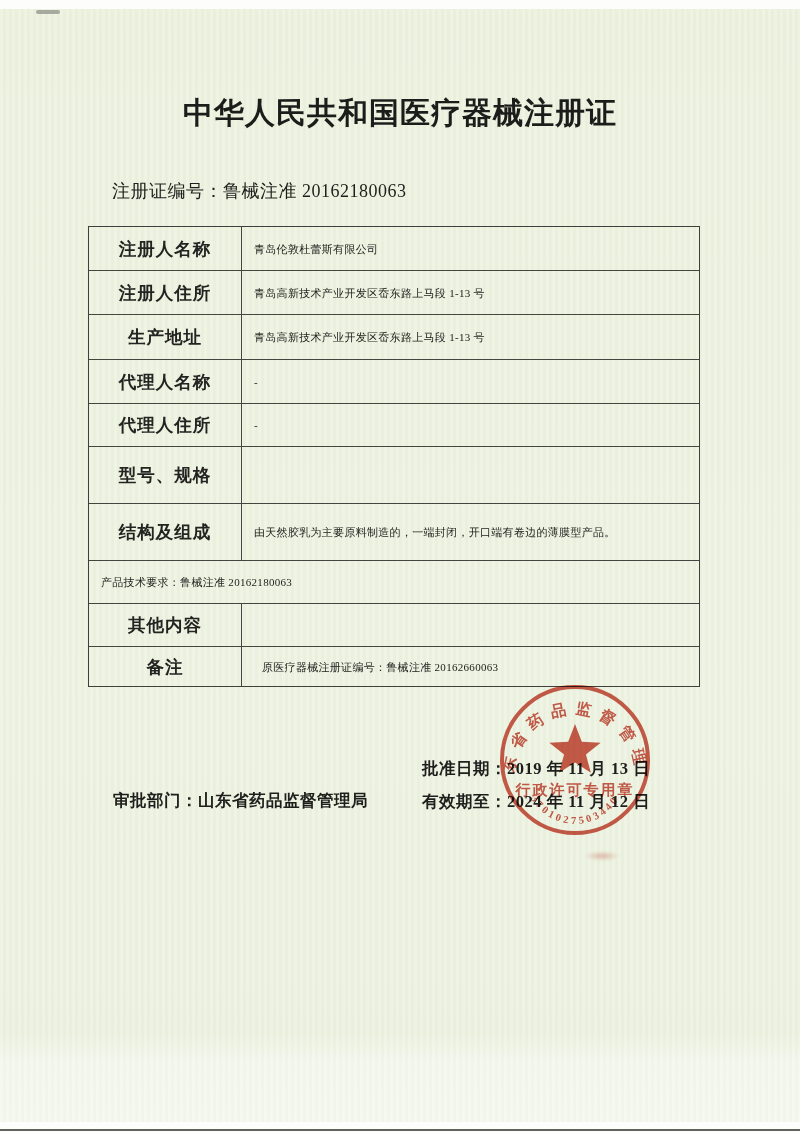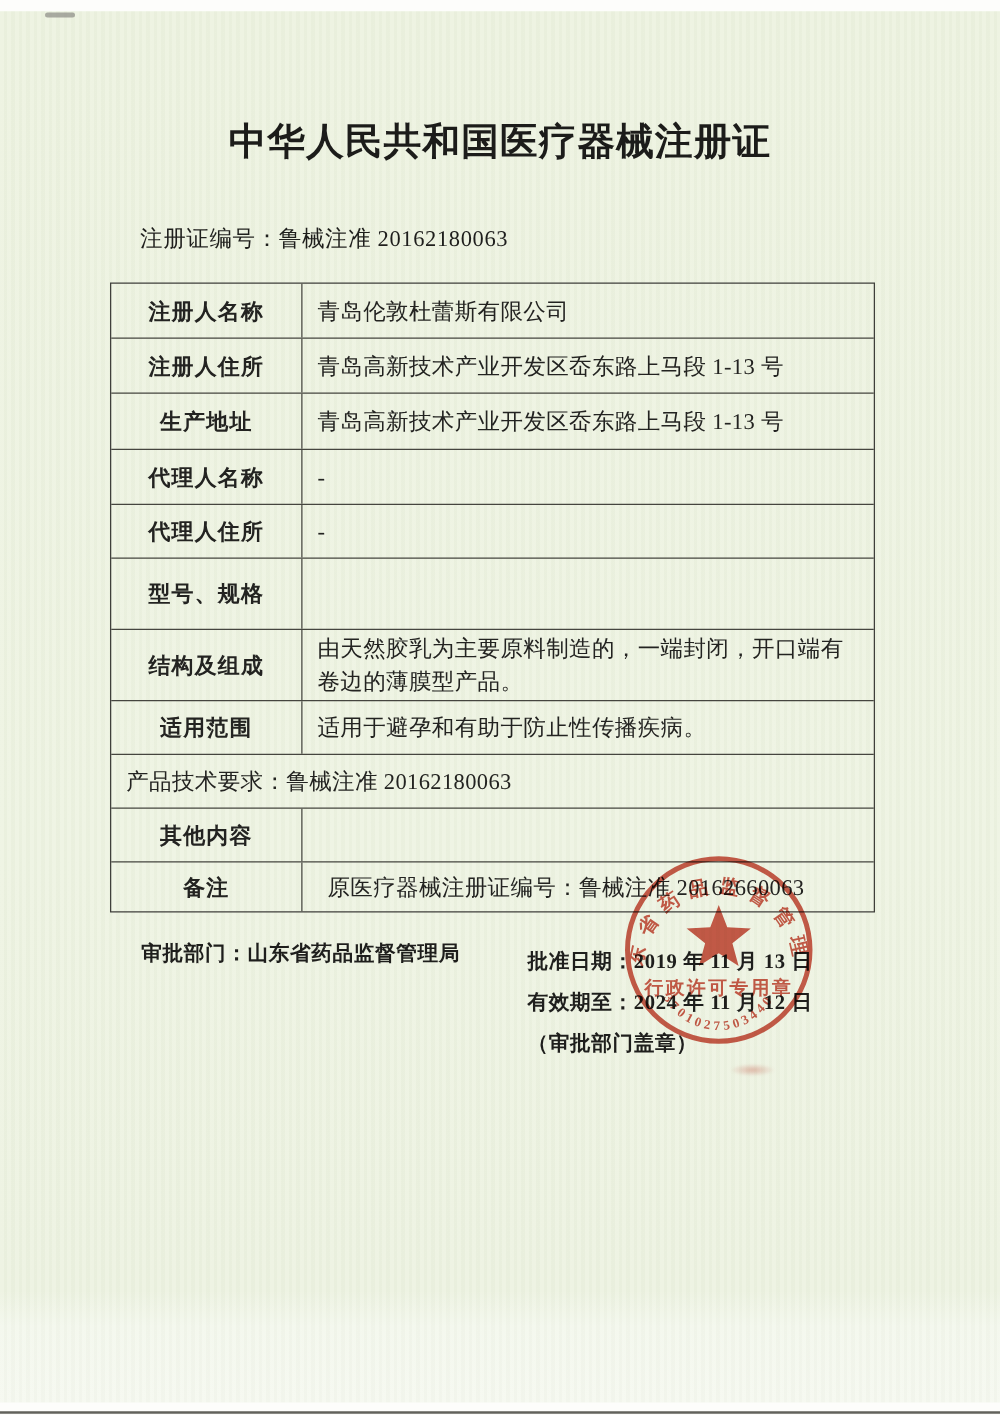--- a/index.html
+++ b/index.html
@@ -43,25 +43,25 @@
   .trow.h39{height:39px;justify-content:flex-end;}
   .tlabel{
     width:152px;flex:0 0 152px;border-right:1px solid #45453f;
     display:flex;align-items:center;justify-content:center;
     font-size:17.5px;font-weight:600;letter-spacing:1px;color:#232321;
     text-align:center;
   }
   .tvalue{
     flex:1;display:flex;align-items:center;
     padding:2px 10px 2px 12px;
-    font-size:18px;line-height:26px;color:#232321;letter-spacing:.3px;
+    font-size:11px;line-height:26px;color:#232321;letter-spacing:.3px;
   }
   .tvalue.indent{padding-left:20px;}
   .footer-left{
-    position:absolute;left:113px;top:743px;font-size:16.5px;font-weight:600;letter-spacing:.5px;
+    position:absolute;left:113px;top:781px;font-size:16.5px;font-weight:600;letter-spacing:.5px;
   }
   .footer-right{
     position:absolute;left:422px;top:749px;font-size:16.5px;font-weight:600;letter-spacing:.5px;
   }
   .footer-right div{margin-bottom:11px;}
   .seal{
     position:absolute;left:497px;top:673px;width:158px;height:158px;
     opacity:.85;mix-blend-mode:multiply;
   }
   .seal text{font-family:"Liberation Serif","DejaVu Serif",serif;}
@@ -104,42 +104,37 @@
       <div class="tvalue">-</div>
     </div>
     <div class="trow h56">
       <div class="tlabel">型号、规格</div>
     </div>
     <div class="trow h56">
       <div class="tlabel">结构及组成</div>
       <div class="tvalue">由天然胶乳为主要原料制造的，一端封闭，开口端有卷边的薄膜型产品。</div>
     </div>
     <div class="trow h42">
-      <div class="tlabel">适用范围</div>
-      <div class="tvalue">适用于避孕和有助于防止性传播疾病。</div>
-    </div>
-    <div class="trow h42">
       <div class="tvalue">产品技术要求：鲁械注准 20162180063</div>
     </div>
     <div class="trow h42">
       <div class="tlabel">其他内容</div>
       <div class="tvalue"></div>
     </div>
     <div class="trow h39">
       <div class="tlabel">备注</div>
       <div class="tvalue indent">原医疗器械注册证编号：鲁械注准 20162660063</div>
     </div>
   </div>
 
   <div class="footer-left">审批部门：山东省药品监督管理局</div>
 
   <div class="footer-right">
     <div>批准日期：2019 年 11 月 13 日</div>
     <div>有效期至：2024 年 11 月 12 日</div>
-    <div>（审批部门盖章）</div>
   </div>
 
   <svg class="seal" viewBox="0 0 158 158">
     <defs>
       <path id="arcTop" d="M 17,93 A 61,61 0 1 1 139,93" fill="none"></path>
       <path id="arcBottom" d="M 28,101 A 51,51 0 0 0 128,101" fill="none"></path>
     </defs>
     <circle cx="78" cy="78" r="73" fill="none" stroke="#c6402f" stroke-width="4"></circle>
     <polygon fill="#c6402f" points="78,42 84.8,59.7 103.7,60.7 88.9,72.6 93.9,90.8 78,80.5 62.1,90.8 67.1,72.6 52.3,60.7 71.2,59.7"></polygon>
     <text font-size="15.5" font-weight="bold" fill="#c6402f" letter-spacing="8">

